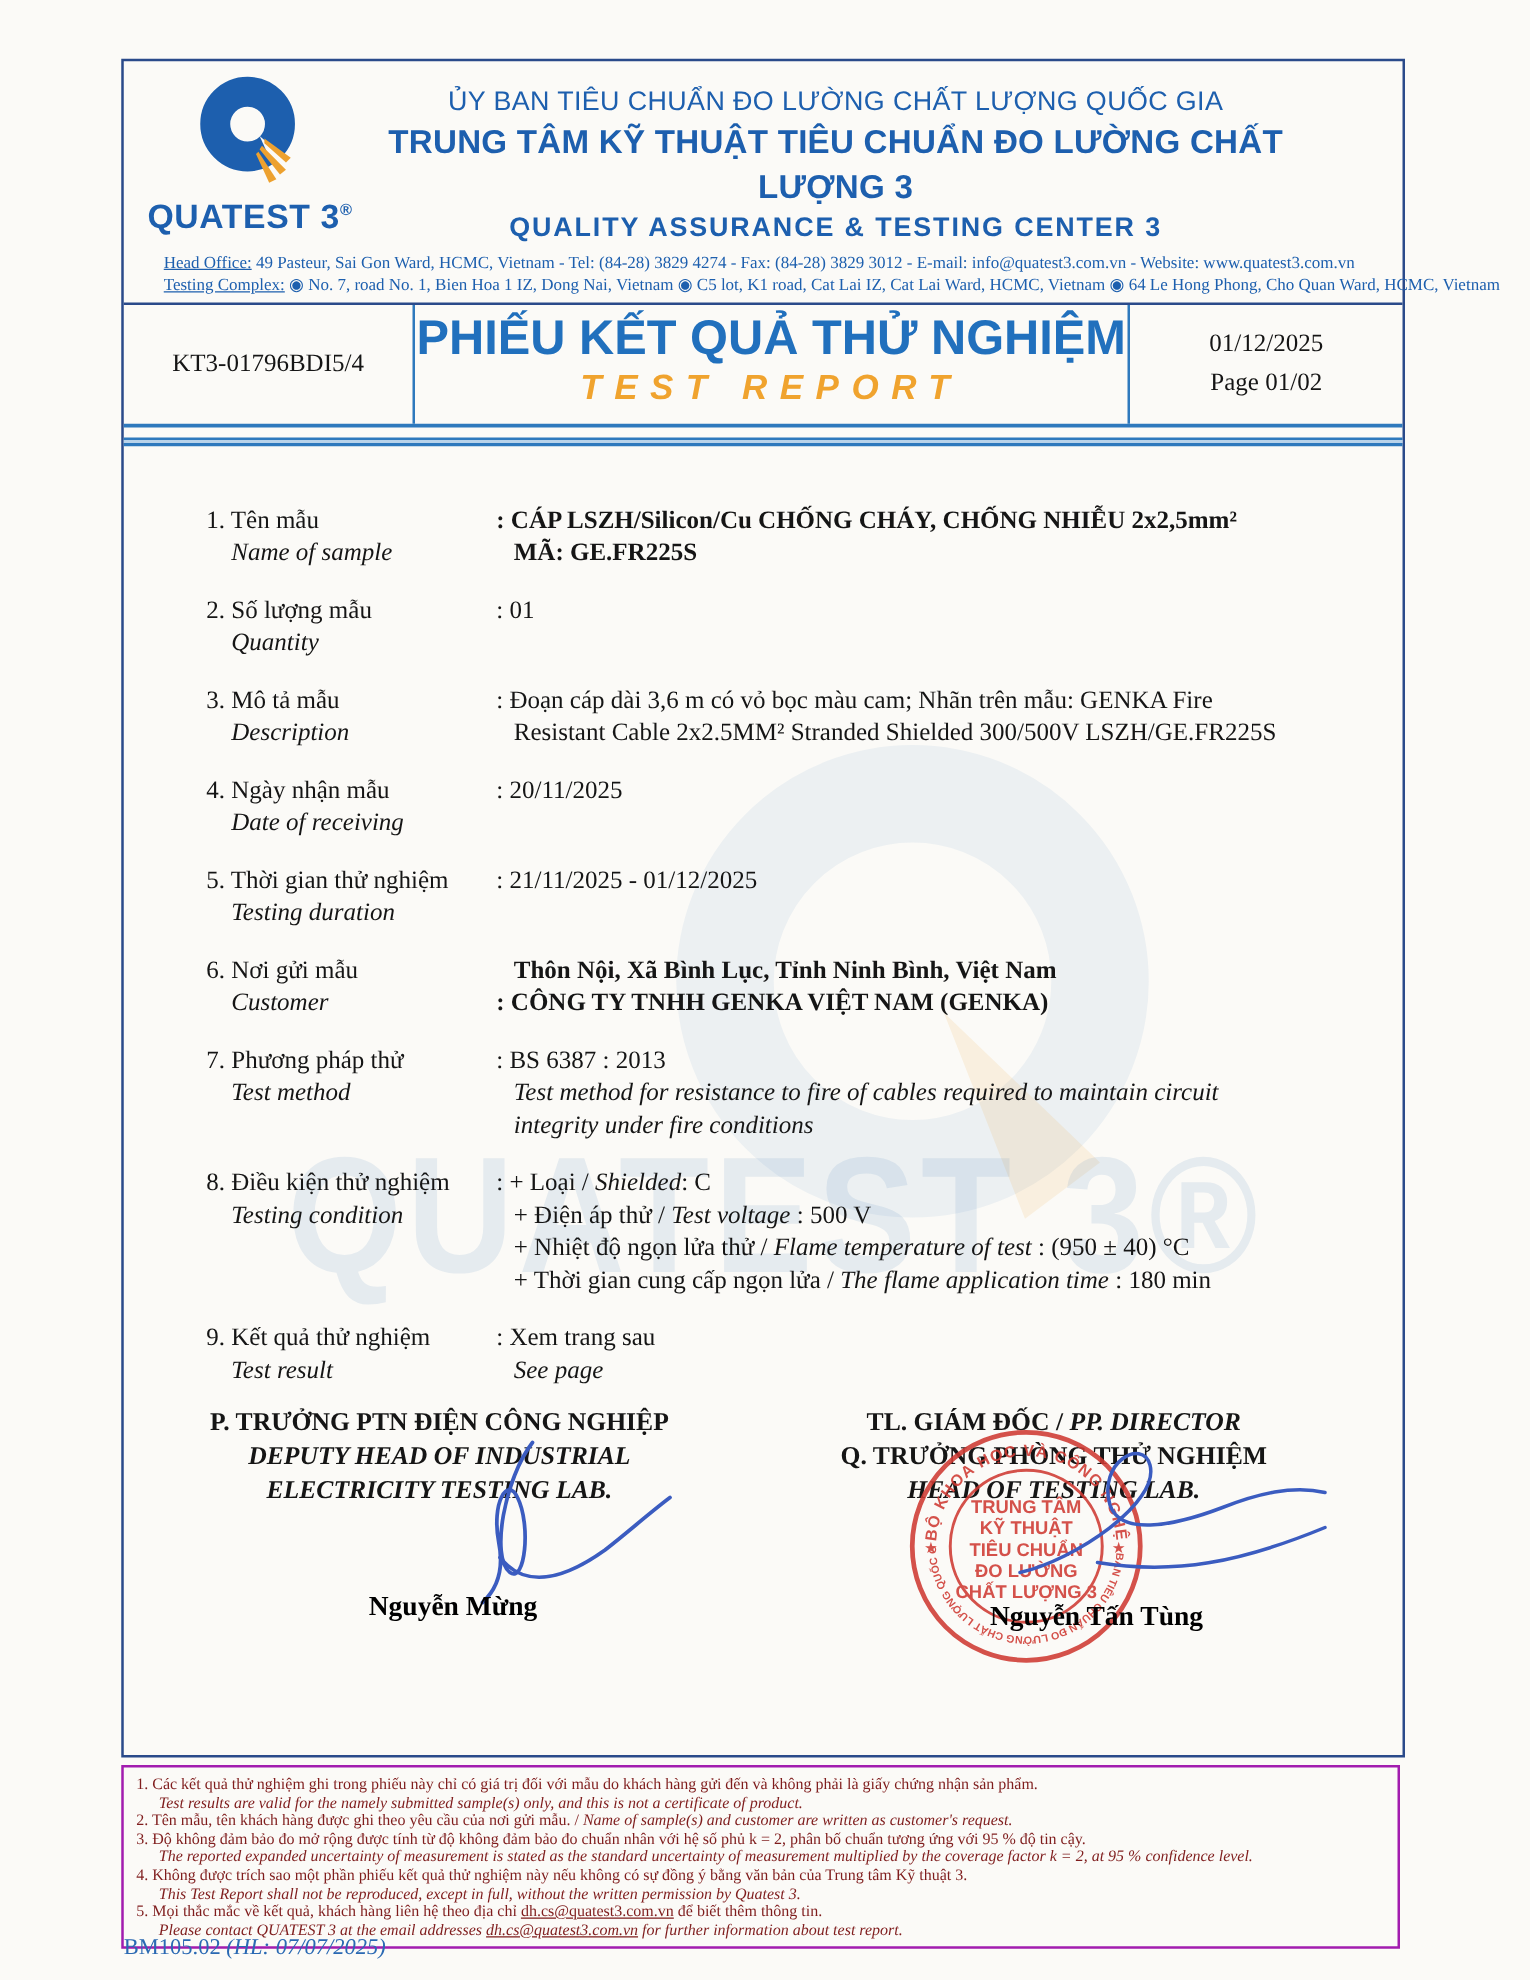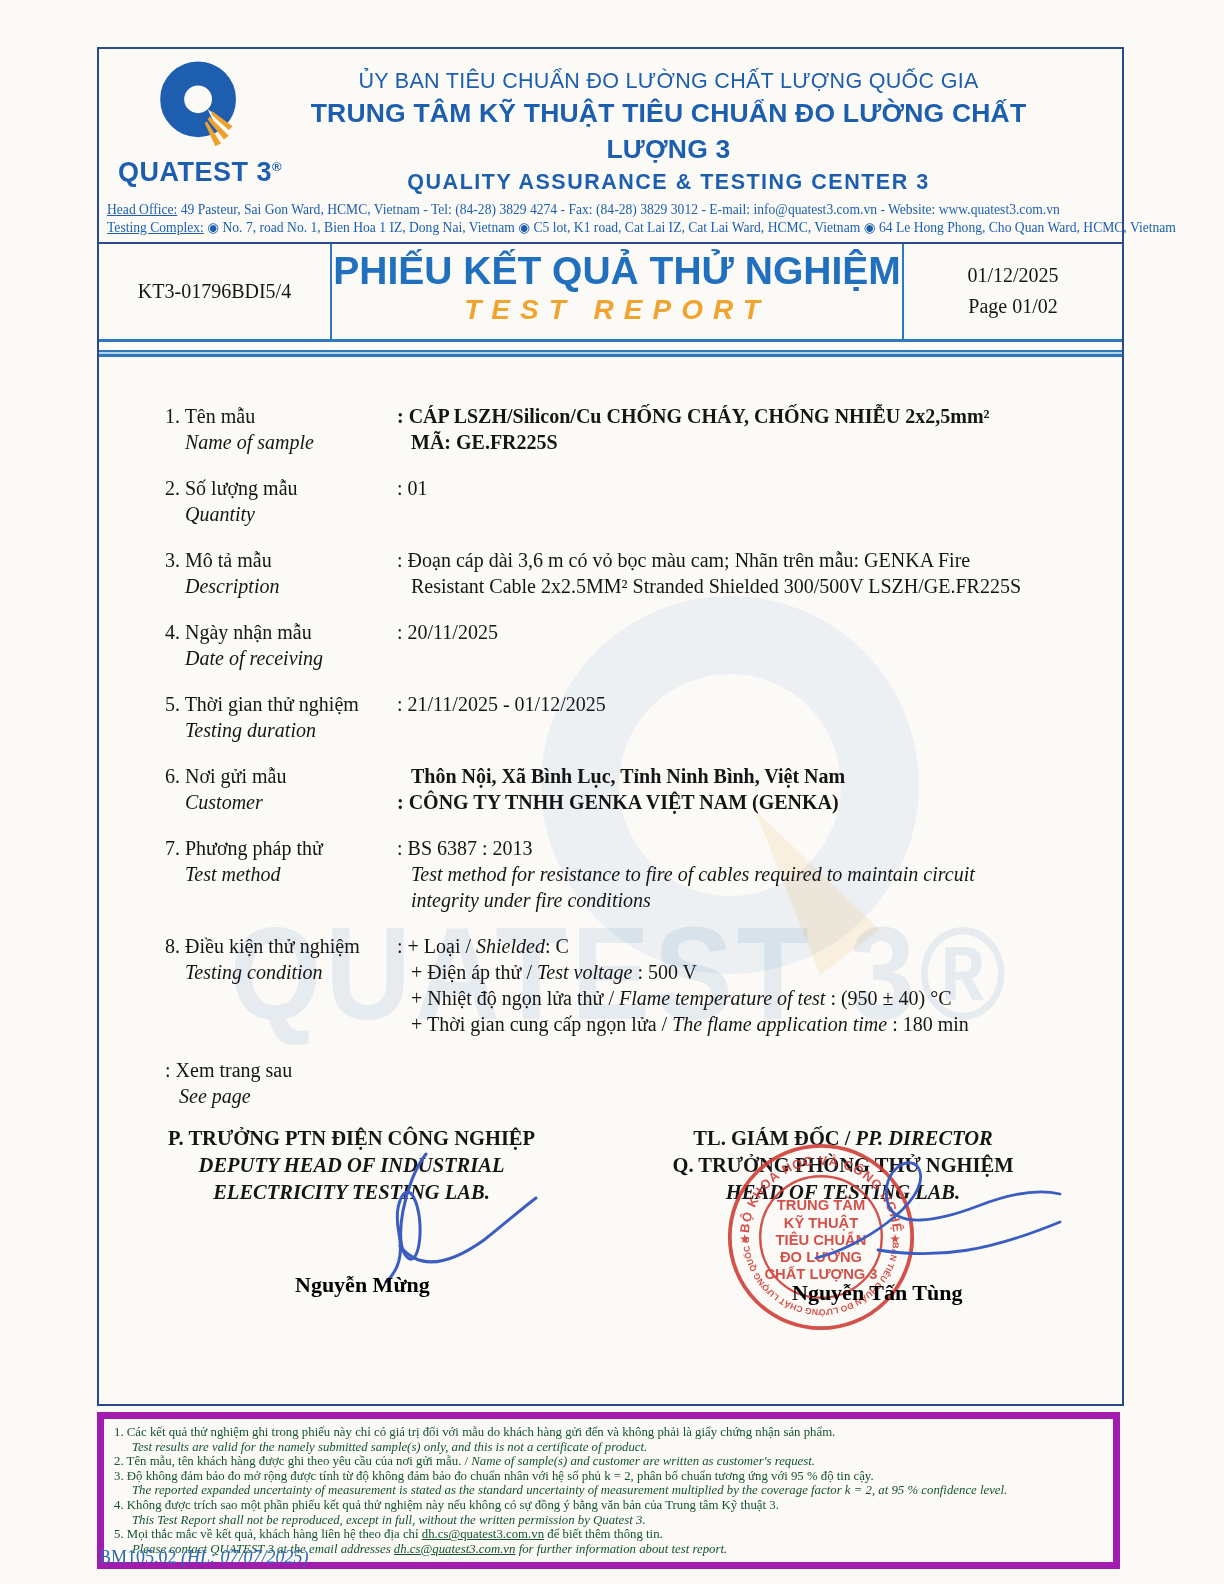--- a/index.html
+++ b/index.html
@@ -21,21 +21,21 @@
   }
   
   .hdr{display:flex;padding:10px 6px 0 10px;}
   .logo-col{width:182px;text-align:center;flex:none;}
   .logo-name{font-family:"Liberation Sans", sans-serif;font-weight:bold;color:#1d5fae;font-size:27px;letter-spacing:0.5px;line-height:1;margin-top:2px;white-space:nowrap;}
   .logo-name sup{font-size:13px;}
   .org-col{flex:1;text-align:center;padding:8px 70px 0 0;color:#1d5fae;font-family:"Liberation Sans", sans-serif;}
   .org1{font-size:21.5px;letter-spacing:0.3px;line-height:1.35;}
   .org2{font-size:26.5px;font-weight:bold;letter-spacing:0.2px;line-height:1.35;}
   .org3{font-size:21.5px;font-weight:bold;letter-spacing:1.5px;line-height:1.35;}
-  .contact{padding:4px 10px 5px 8px;color:#1d5fae;font-size:13.6px;line-height:1.34;white-space:nowrap;}
+  .contact{padding:4px 10px 5px 32px;color:#1d5fae;font-size:13.6px;line-height:1.34;white-space:nowrap;}
   .contact .lbl{text-decoration:underline;}
   
   .title-row{display:flex;border-top:2px solid #2a4a8a;border-bottom:3px solid #2e79bd;height:95px;}
   .tr-left{width:231px;flex:none;border-right:2px solid #2e79bd;display:flex;align-items:center;justify-content:center;font-size:20px;}
   .tr-center{flex:1;border-right:2px solid #2e79bd;text-align:center;padding-top:6px;}
   .tr-title-vi{font-family:"Liberation Sans", sans-serif;font-weight:bold;font-size:39px;color:#2170bd;line-height:1.1;}
   .tr-title-en{font-family:"Liberation Sans", sans-serif;font-weight:bold;font-style:italic;font-size:28px;color:#f0a32e;letter-spacing:10px;line-height:1.2;}
   .tr-right{width:218px;flex:none;display:flex;flex-direction:column;align-items:center;justify-content:center;font-size:20px;line-height:1.55;}
   .band{height:7px;margin-top:8px;background:linear-gradient(to bottom,#2e79bd 0 32%,#b9d3ea 32% 58%,#2e79bd 58% 100%);}
   
@@ -55,22 +55,22 @@
   .sig-t{font-weight:bold;font-size:20.5px;line-height:27px;}
   .sig-t .it{font-style:italic;}
   .sig-name{position:absolute;font-weight:bold;font-size:22px;color:#000000;z-index:6;white-space:nowrap;}
   .name-l{left:295px;top:1272px;}
   .name-r{left:792px;top:1280px;}
   .sig-svg{position:absolute;z-index:5;}
   .stamp{position:absolute;left:726px;top:1142px;z-index:4;opacity:0.88;}
   
   .notes{
     position:absolute;left:97px;top:1412px;width:1023px;box-sizing:border-box;
-    border:7px solid #a21caf;padding:6px 10px 6px 10px;z-index:2;
-    color:#14532d;font-size:12.8px;line-height:14.6px;background:#fbfaf7;
+    border:2px solid #a21caf;padding:6px 10px 6px 10px;z-index:2;
+    color:#7f1d1d;font-size:12.8px;line-height:14.6px;background:#fbfaf7;
   }
   .note-vi{white-space:nowrap;}
   .note-en{font-style:italic;padding-left:18px;white-space:nowrap;}
   .email{text-decoration:underline;}
   .form-line{position:absolute;left:99px;top:1547px;color:#2a69b3;font-size:18px;z-index:2;}
   .form-line .it{font-style:italic;}
 </style>
 </head>
 <body>
 
@@ -201,20 +201,24 @@
       </div>
       <div class="sec-value">
         <div class="v"><span>: + Loại / </span><span class="it">Shielded</span><span>: C</span></div>
         <div class="v ind"><span>+ Điện áp thử / </span><span class="it">Test voltage</span><span> : 500 V</span></div>
         <div class="v ind"><span>+ Nhiệt độ ngọn lửa thử / </span><span class="it">Flame temperature of test</span><span> : (950 ± 40) °C</span></div>
         <div class="v ind"><span>+ Thời gian cung cấp ngọn lửa / </span><span class="it">The flame application time</span><span> : 180 min</span></div>
       </div>
     </div>
 
     <div class="sec">
+      <div class="sec-label">
+        <div>9. Kết quả thử nghiệm</div>
+        <div class="sec-en">Test result</div>
+      </div>
       <div class="sec-value">
         <div class="v">: Xem trang sau</div>
         <div class="v it ind">See page</div>
       </div>
     </div>
 
   </div>
 
   <div class="sig-row">
     <div class="sig-col-l">

